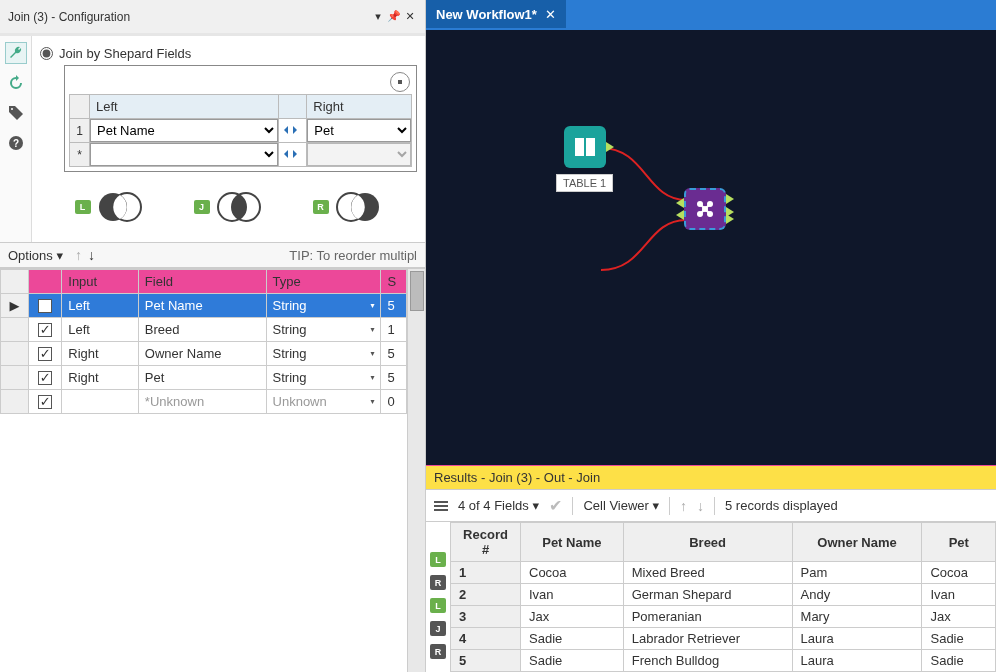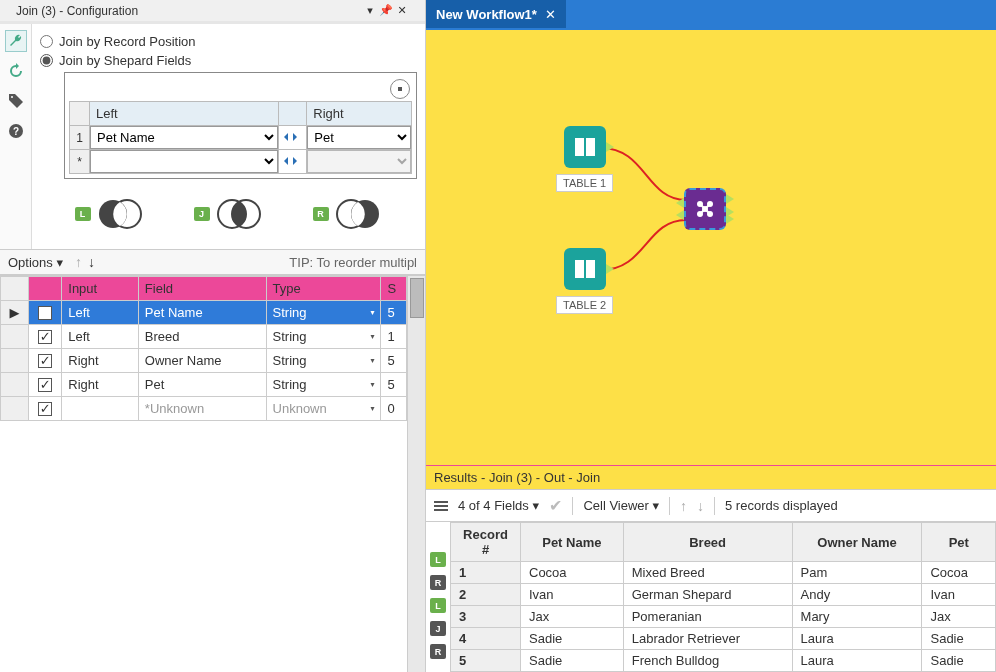--- a/index.html
+++ b/index.html
@@ -1,21 +1,21 @@
 <!DOCTYPE html>
 <html><head>
 <meta charset="utf-8">
 <style>
 * { box-sizing: border-box; margin: 0; padding: 0; font-family: "Segoe UI", Arial, sans-serif; }
 body { width: 996px; height: 672px; display: flex; background: #fff; color: #333; font-size: 13px; overflow: hidden; }
 .left { width: 426px; display: flex; flex-direction: column; border-right: 1px solid #ccc; }
 .right { flex: 1; display: flex; flex-direction: column; }
 
 
-.config-title { height: 24px; display: flex; align-items: center; padding: 0 16px; background: #f0f0f0; border-bottom: 3px solid #e6e6e6; font-size: 12px; }
+.config-title { height: 36px; display: flex; align-items: center; padding: 0 8px; background: #f0f0f0; border-bottom: 3px solid #e6e6e6; font-size: 12px; }
 .config-title .spacer { flex: 1; }
 .config-title .ctrl { width: 14px; text-align: center; margin-left: 2px; cursor: pointer; font-size: 11px; }
 
 
 .config-body { display: flex; flex: 0 0 auto; }
 .sideicons { width: 32px; display: flex; flex-direction: column; align-items: center; padding-top: 6px; gap: 8px; border-right: 1px solid #ddd; background: #fafafa; }
 .sideicons .ic { width: 22px; height: 22px; display: flex; align-items: center; justify-content: center; border: 1px solid transparent; }
 .sideicons .ic.active { border: 1px solid #9cc; background: #e8f4f4; }
 .sideicons svg { width: 16px; height: 16px; }
 
@@ -65,21 +65,21 @@
 .scrollthumb { margin: 2px; width: 14px; height: 40px; background: #bcbcbc; border: 1px solid #999; }
 .belowgrid { flex: 1; background: #ddd; }
 
 
 .tabbar { height: 28px; background: #2b7cd3; display: flex; align-items: stretch; }
 .tab { background: #175fa9; color: #fff; font-weight: bold; padding: 4px 10px; display: flex; align-items: center; gap: 8px; font-size: 13px; }
 .tab .x { font-weight: normal; cursor: pointer; }
 .tabunder { height: 2px; background: #2b7cd3; }
 
 
-.canvas { flex: 1; position: relative; background: #fde047; }
+.canvas { flex: 1; position: relative; background: #0f172a; }
 .node { position: absolute; display: flex; flex-direction: column; align-items: center; }
 .booknode { width: 42px; height: 42px; background: #1ba39c; border-radius: 6px; display: flex; align-items: center; justify-content: center; position: relative; }
 .booknode::after { content: ""; position: absolute; right: -8px; top: 16px; width: 0; height: 0; border-left: 8px solid #b7df5f; border-top: 5px solid transparent; border-bottom: 5px solid transparent; }
 .nodelabel { margin-top: 6px; padding: 2px 6px; border: 1px solid #ccc; background: #fff; font-size: 11px; color: #555; }
 .joinnode { width: 42px; height: 42px; background: #6a2c91; border-radius: 6px; display: flex; align-items: center; justify-content: center; position: relative; border: 2px dashed #3b9ad9; padding: 2px; }
 .joinnode::before { content: ""; position: absolute; left: -10px; top: 8px; width: 0; height: 0; border-right: 8px solid #b7df5f; border-top: 5px solid transparent; border-bottom: 5px solid transparent; }
 .joinnode .in2 { position: absolute; left: -10px; bottom: 8px; width: 0; height: 0; border-right: 8px solid #b7df5f; border-top: 5px solid transparent; border-bottom: 5px solid transparent; }
 .joinnode .out { position: absolute; right: -10px; width: 0; height: 0; border-left: 8px solid #b7df5f; border-top: 5px solid transparent; border-bottom: 5px solid transparent; }
 .joinnode .out.o1 { top: 4px; } .joinnode .out.o2 { top: 17px; } .joinnode .out.o3 { bottom: 4px; }
 svg.wire { position: absolute; pointer-events: none; }
@@ -136,24 +136,20 @@
       </div>
       <div class="ic">
         <svg viewBox="0 0 16 16">
             <circle cx="8" cy="8" r="7" fill="#555"></circle>
             <text x="8" y="12" text-anchor="middle" fill="#fff" font-size="10" font-weight="bold">?</text>
           </svg>
       </div>
     </div>
 
     <div class="config-inner">
-      <label class="radioline">
-        <input type="radio" name="jm" style="">
-        <span>Join by Record Position</span>
-      </label>
       <label class="radioline">
         <input type="radio" name="jm" checked="" style="">
         <span>Join by Shepard Fields</span>
       </label>
 
       <div class="keygrid">
         <div class="optbtn">
           <svg width="10" height="10" viewBox="0 0 10 10">
               <rect x="3" y="3" width="4" height="4" fill="#555"></rect>
             </svg>
@@ -339,29 +335,20 @@
     </svg>
     <div class="node" style="left:130px;top:96px">
       <div class="booknode">
           <svg width="26" height="26" viewBox="0 0 26 26">
             <path d="M3 4h9v18H3z M14 4h9v18h-9z" fill="#fff"></path>
             <path d="M13 4v18" stroke="#1ba39c" stroke-width="2"></path>
           </svg>
         </div>
       <div class="nodelabel">TABLE 1</div>
     </div>
-    <div class="node" style="left:130px;top:218px">
-      <div class="booknode">
-          <svg width="26" height="26" viewBox="0 0 26 26">
-            <path d="M3 4h9v18H3z M14 4h9v18h-9z" fill="#fff"></path>
-            <path d="M13 4v18" stroke="#1ba39c" stroke-width="2"></path>
-          </svg>
-        </div>
-      <div class="nodelabel">TABLE 2</div>
-    </div>
     <div class="node" style="left:258px;top:158px">
       <div class="joinnode">
         <span class="in2"></span>
         <span class="out o1"></span>
           <span class="out o2"></span>
           <span class="out o3"></span>
         <svg width="26" height="26" viewBox="0 0 26 26">
           <circle cx="8" cy="8" r="3" fill="#fff"></circle>
             <circle cx="18" cy="8" r="3" fill="#fff"></circle>
           <circle cx="8" cy="18" r="3" fill="#fff"></circle>

